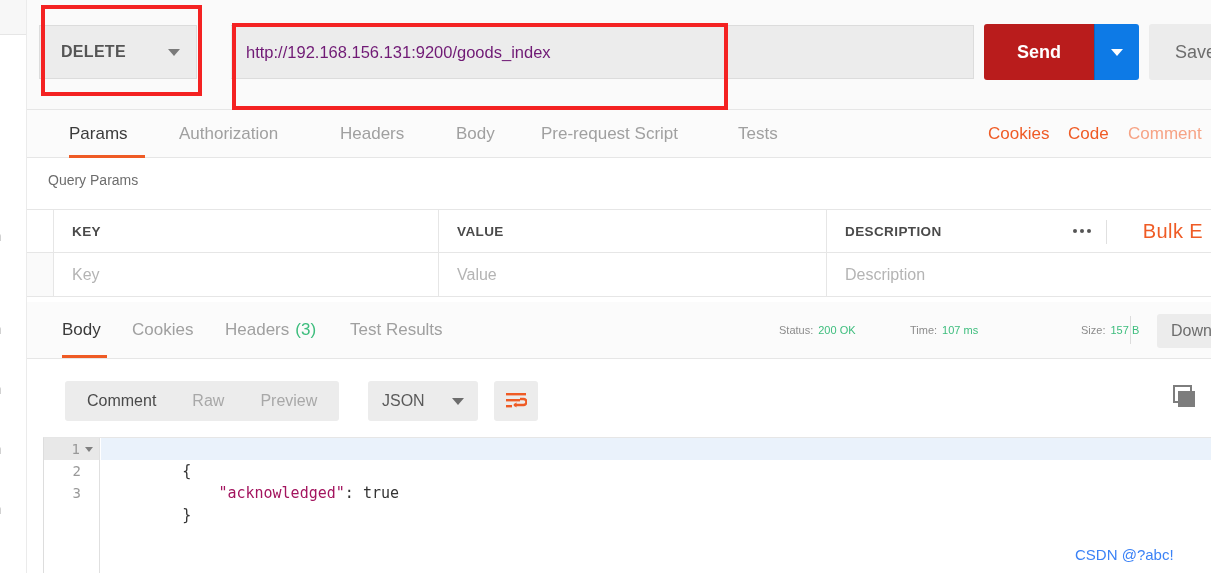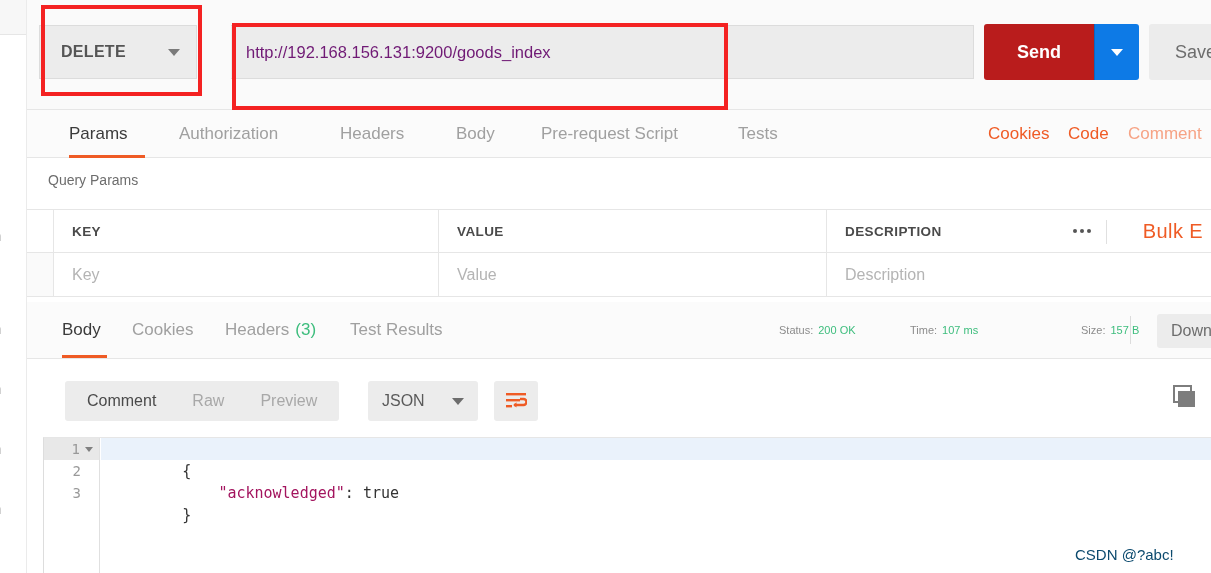--- a/index.html
+++ b/index.html
@@ -483,21 +483,21 @@
     background: #eaf2fb;
   }
   .tok-key { color: #a3145e; }
   .tok-punc { color: #333333; }
   .tok-bool { color: #333333; }
 
   .watermark {
     position: absolute;
     left: 1075px; top: 546px;
     font-size: 15px;
-    color: #0c4a6e;
+    color: #3b82f6;
     font-family: "Liberation Sans", sans-serif;
     white-space: nowrap;
   }
 
   
   .annot {
     position: absolute;
     border: 4px solid #f42222;
     box-sizing: border-box;
     pointer-events: none;

